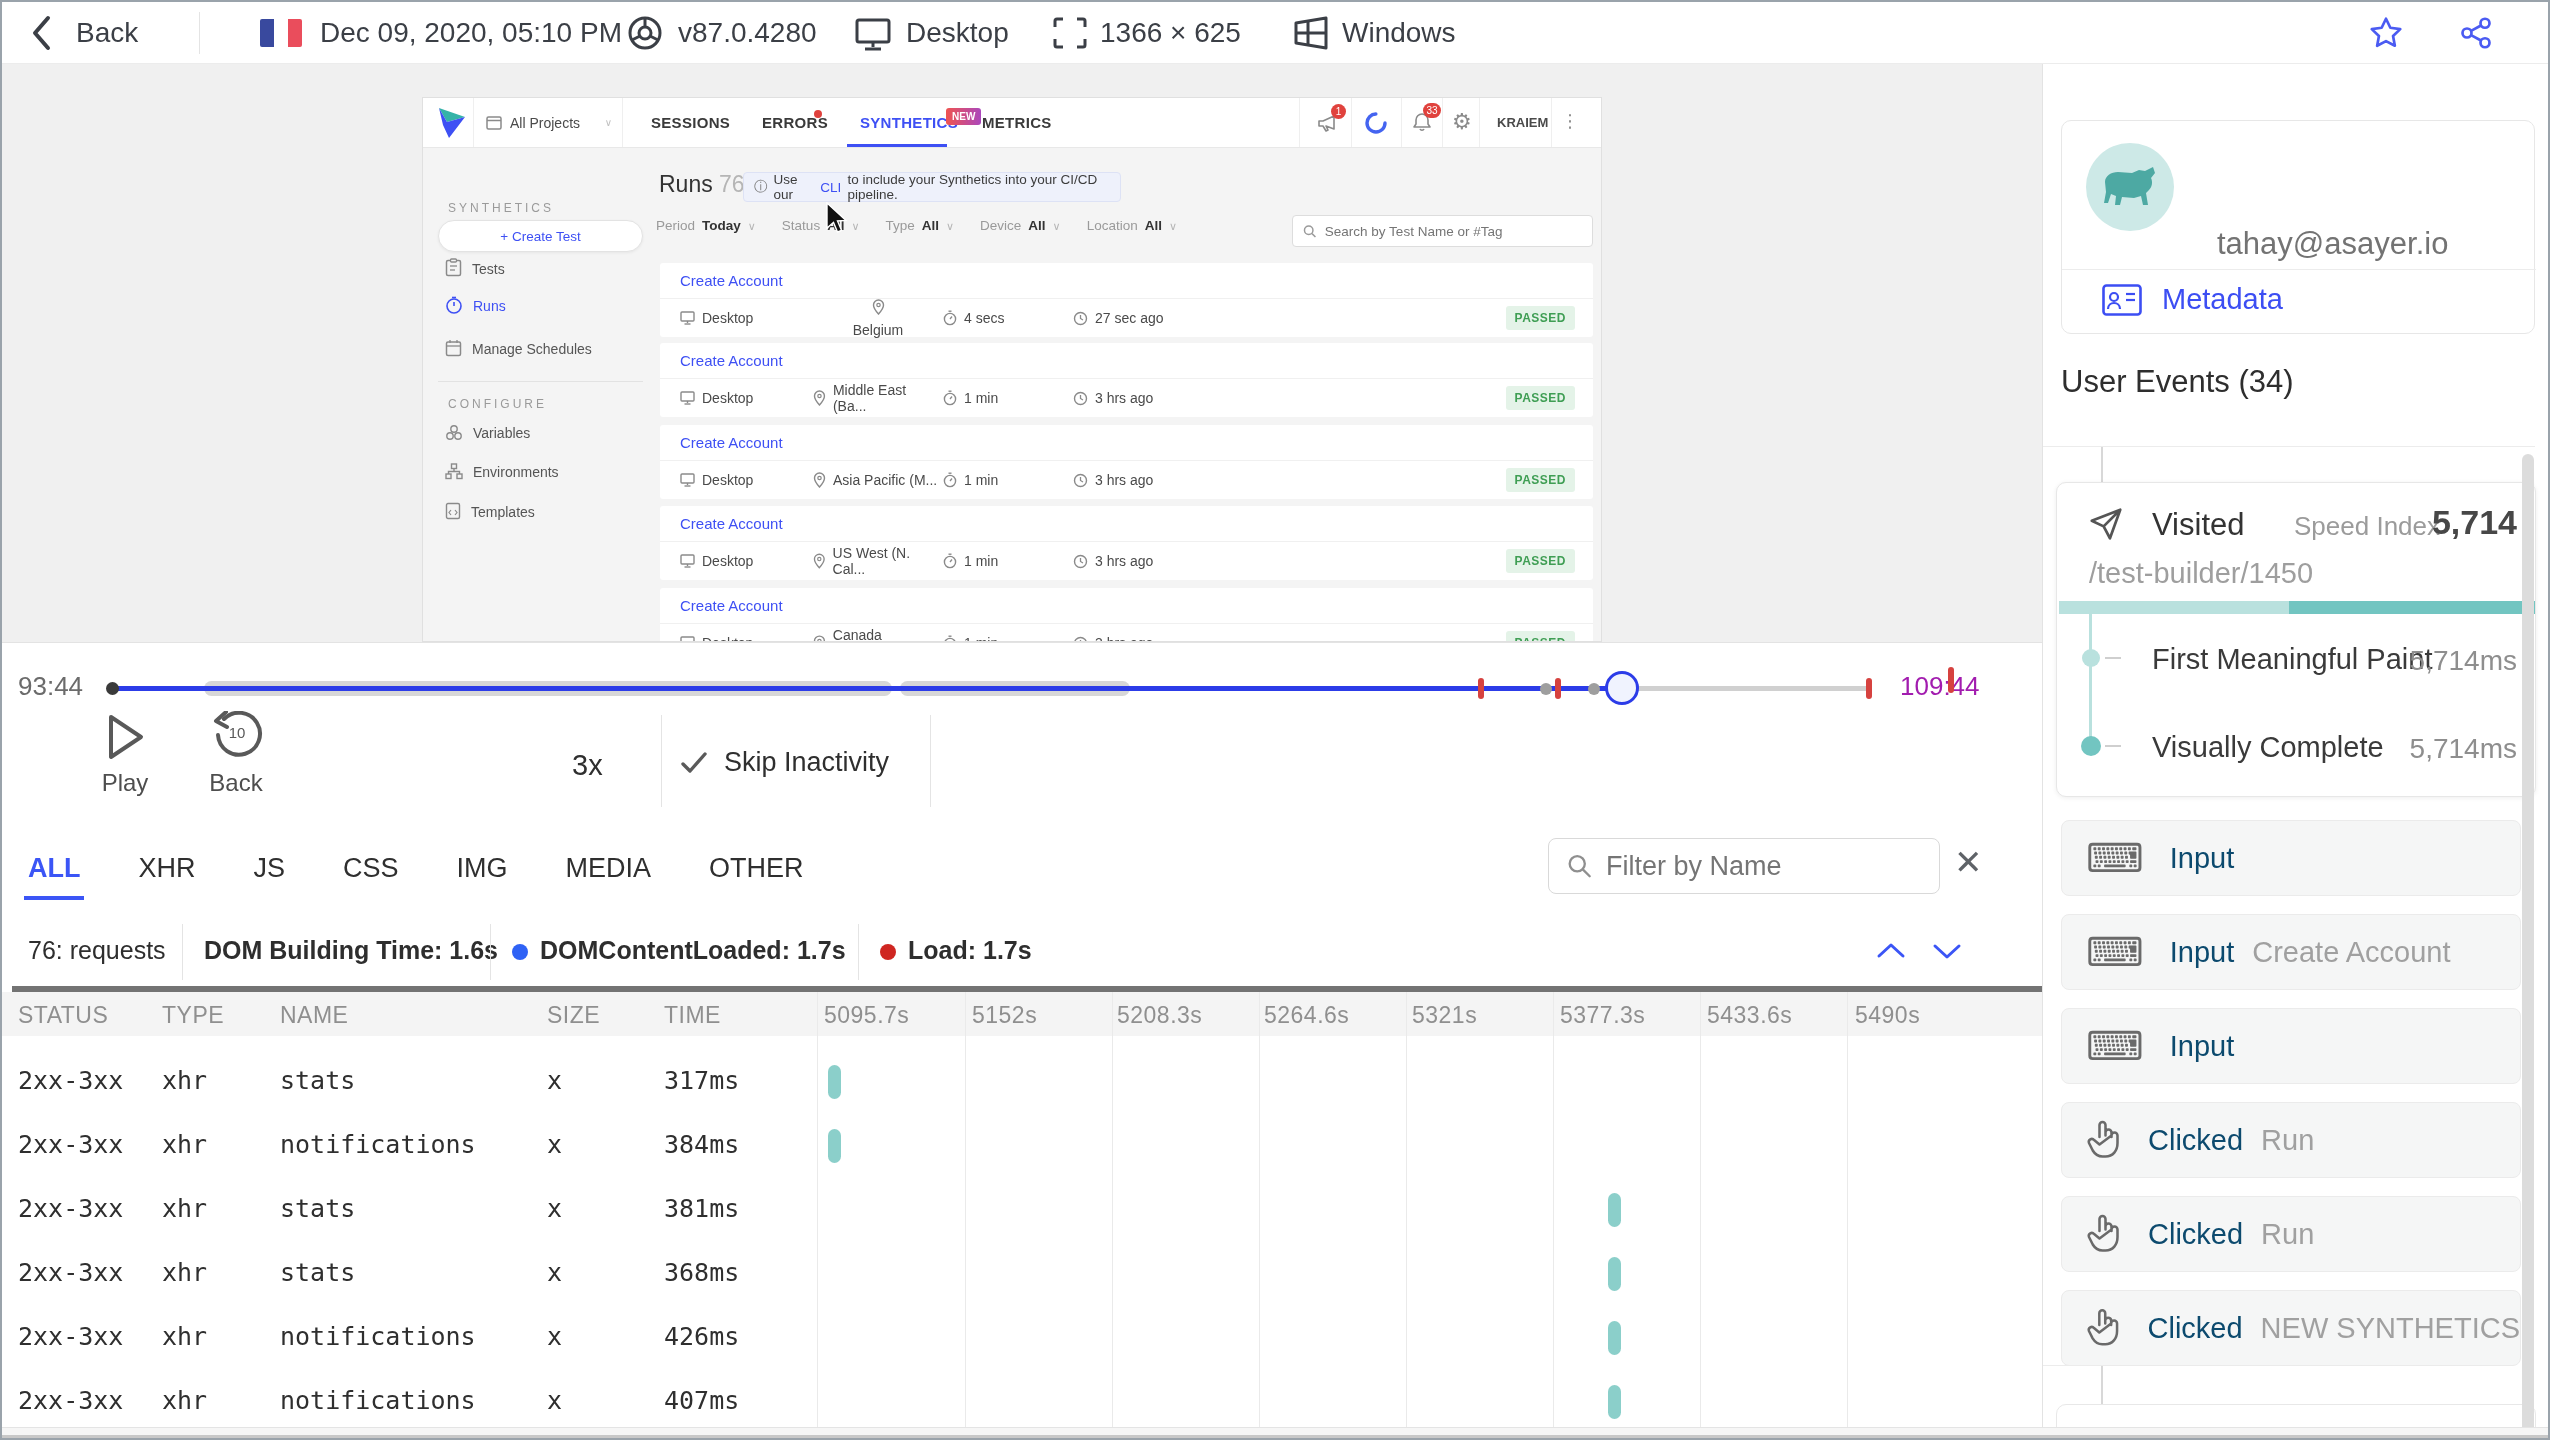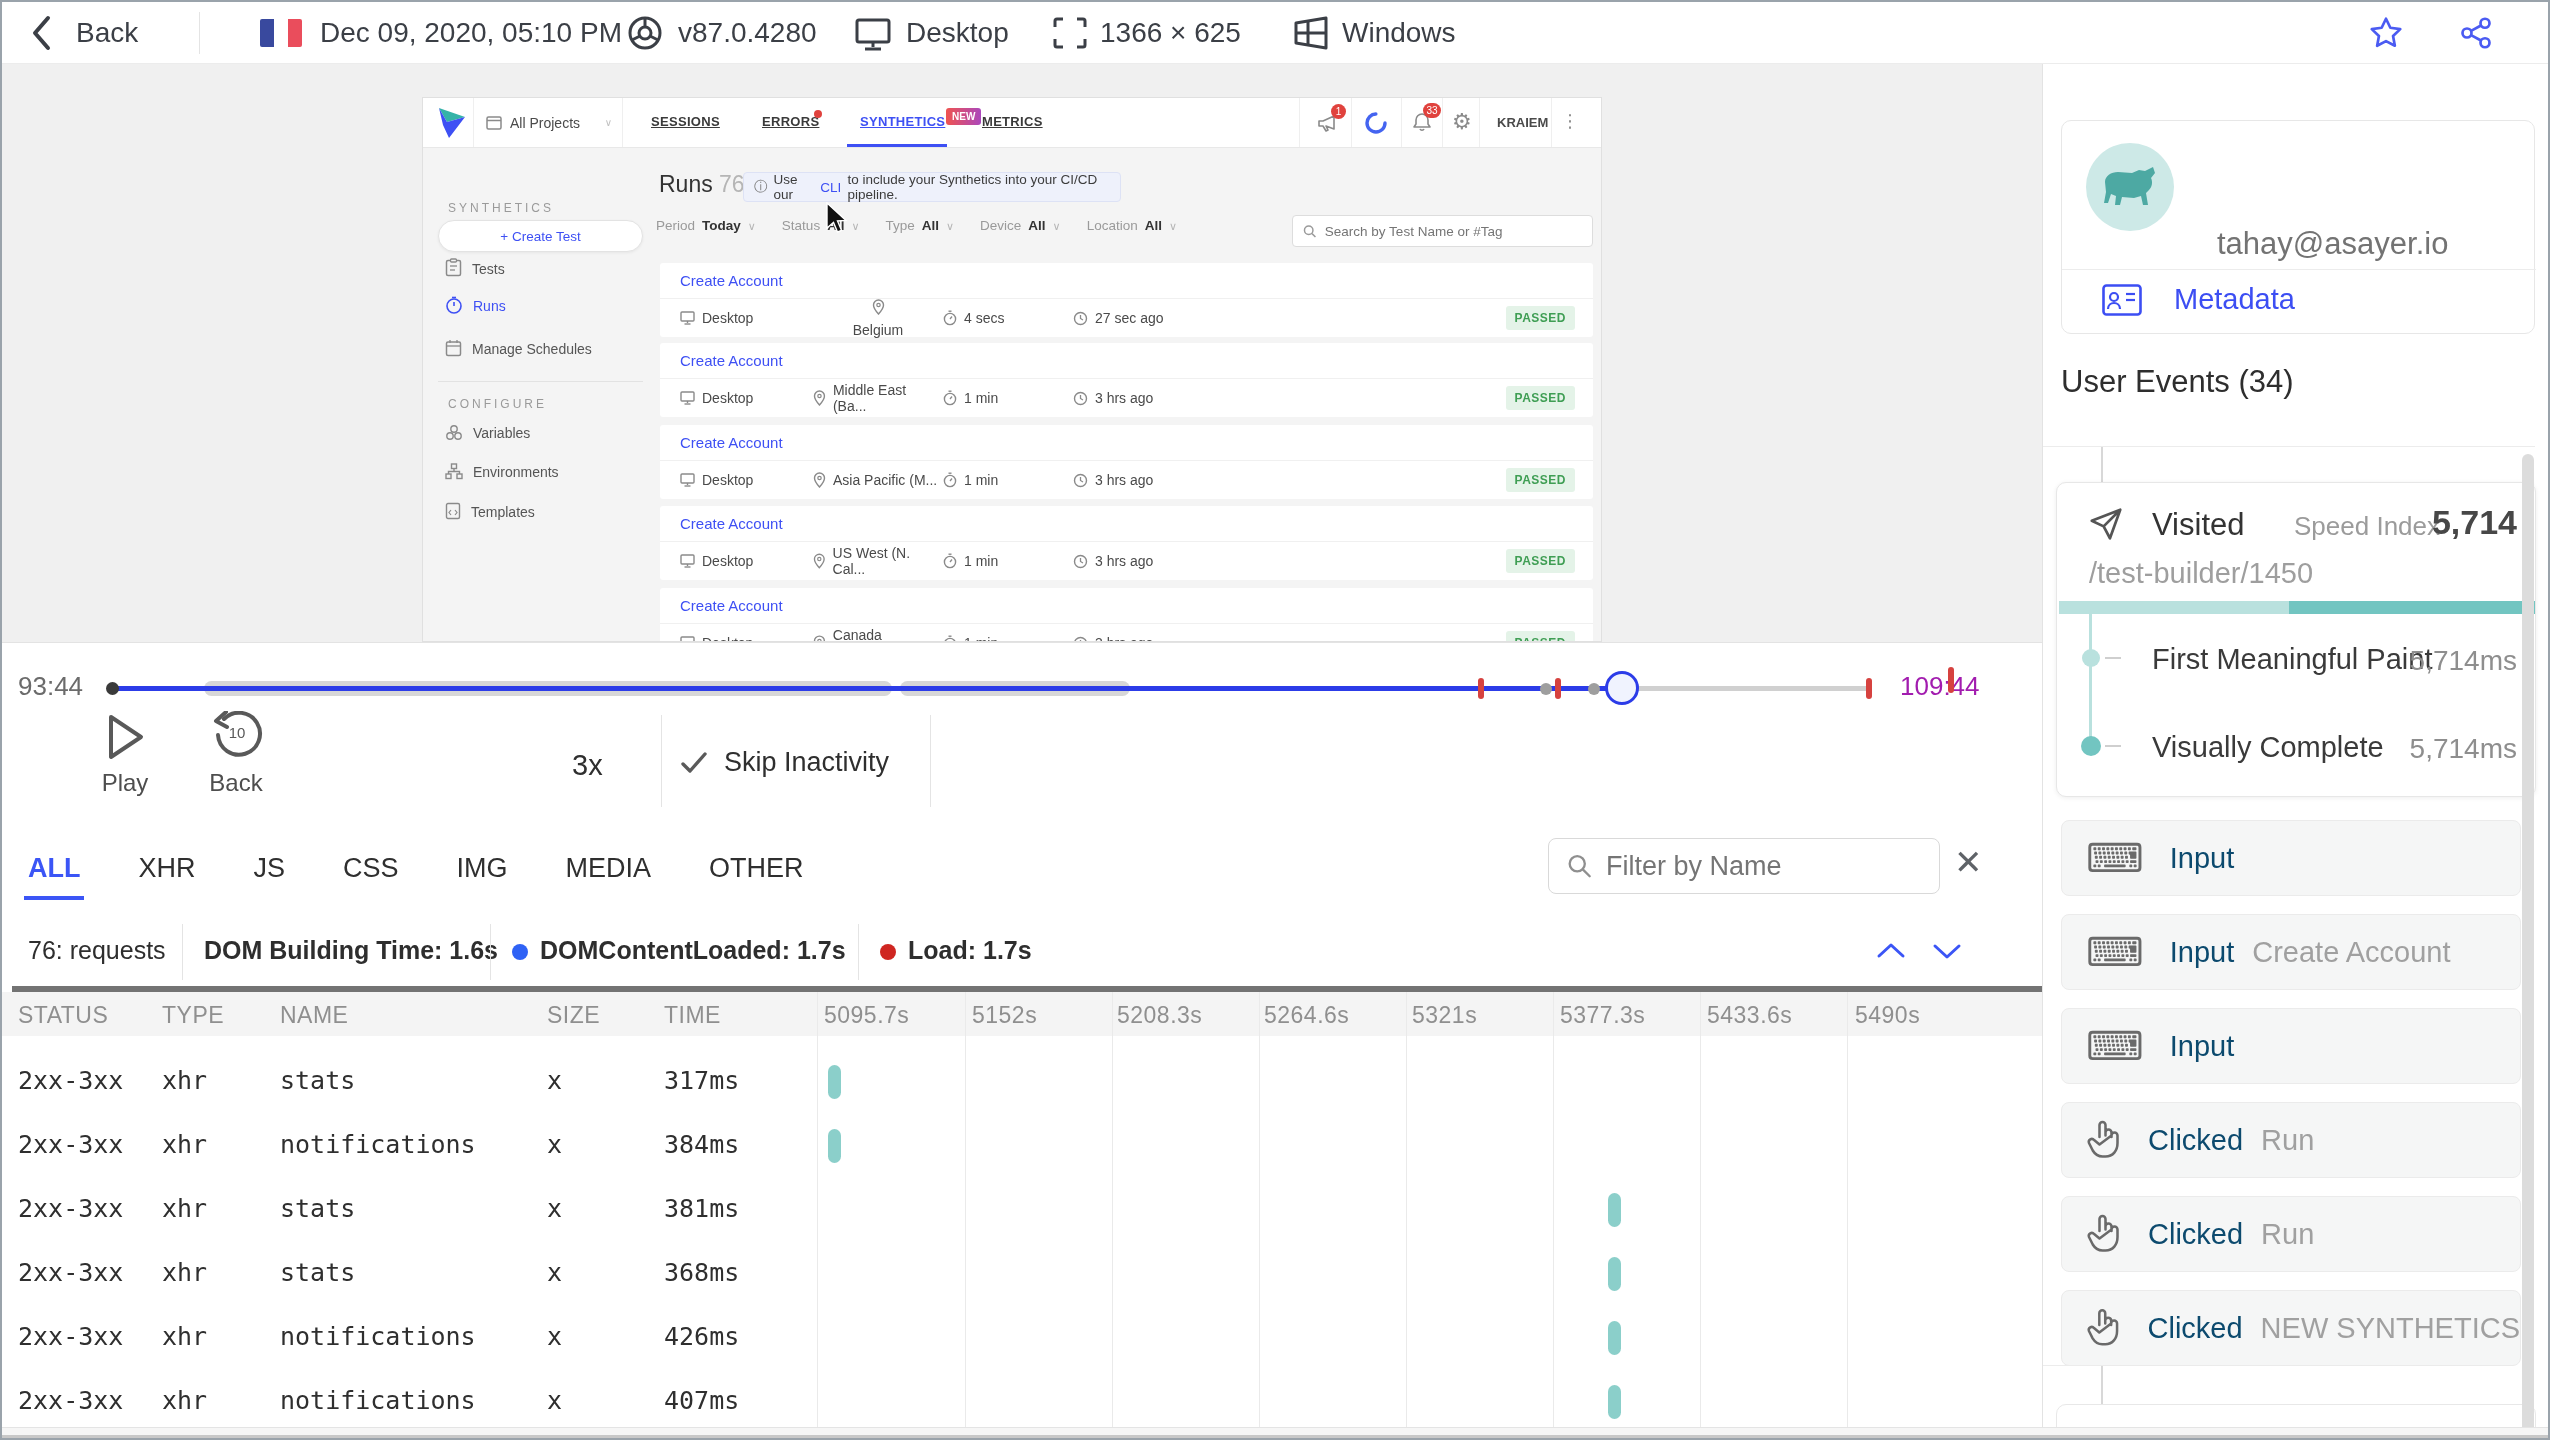--- a/index.html
+++ b/index.html
@@ -15,21 +15,21 @@
             border-bottom:1px solid #ececec; z-index:30; }
   .topbar .txt { font-size:28px; color:#3b3f46; }
   .vdiv { width:1px; background:#e4e4e4; }
 
   
   .stage { position:absolute; left:0; top:62px; width:2040px; height:578px; background:#f0f0f0; overflow:hidden; }
   .mini { position:absolute; left:420px; top:33px; width:1180px; height:545px; background:#f4f4f4;
           border:1px solid #e0e0e0; overflow:hidden; }
   .mini-nav { position:absolute; left:0; top:0; width:100%; height:50px; background:#fff;
               border-bottom:1px solid #e8e8e8; }
-  .mini-tab { font-size:13px; font-weight:700; letter-spacing:.3px; color:#3a3a3a;text-decoration:underline; }
+  .mini-tab { font-size:15px; font-weight:700; letter-spacing:.3px; color:#3a3a3a; }
   .mini-side-item { display:flex; align-items:flex-end; gap:10px; font-size:14px; color:#555; }
   .sec-label { font-size:12px; letter-spacing:3px; color:#9a9a9a; }
   .run-card { position:absolute; left:237px; width:933px; background:#fff; border-radius:3px; }
   .run-title { height:36px; display:flex; align-items:center; padding-left:20px;
                border-bottom:1px solid #f0f0f0; font-size:15px; color:#3e50f4; }
   .run-detail { height:38px; display:flex; align-items:center; padding-left:20px; font-size:14px; color:#4a4a4a; }
   .run-col { display:flex; align-items:center; gap:7px; }
   .passed { margin-left:auto; margin-right:18px; background:#e4f3e8; color:#3f9e54;
             font-size:12px; font-weight:700; padding:5px 9px; border-radius:3px; letter-spacing:.5px; }
   .mini-filter { display:flex; align-items:baseline; gap:7px; font-size:13.5px; }
@@ -744,21 +744,21 @@
   <aside class="upanel">
 
     <div class="ucard" style="left:18px; top:56px; width:474px; height:214px;">
       <div class="abs" style="left:24px; top:22px; width:88px; height:88px; border-radius:50%; background:#cde9e7; display:flex; align-items:center; justify-content:center;">
         <svg width="58" height="44" viewBox="0 0 58 44">
           <path d="M44 6 l8-4 2 6 -4 5 c2 4 1 9-2 12 l-3 3 2 12 h-5 l-2-9 -7 2 -12-1 -2 8 h-5 l1-9 -5-2 -3 9 H3 l2-11 -1-10 c0-6 6-10 13-10 l14 1 7-3 Z" fill="#4da9a3"></path>
         </svg>
       </div>
       <span class="abs" style="left:155px; top:105px; font-size:31px; color:#737373; cursor:pointer;">tahay@asayer.io</span>
       <div class="abs" style="left:0; top:148px; width:474px; height:1px; background:#ececec;"></div>
-      <div class="abs" style="left:40px; top:162px; display:flex; align-items:center; gap:32px; cursor:pointer;">
+      <div class="abs" style="left:40px; top:162px; display:flex; align-items:center; gap:20px; cursor:pointer;">
         <svg width="40" height="32" viewBox="0 0 40 32">
           <rect x="1.5" y="1.5" width="37" height="29" rx="3" fill="none" stroke="#3c4ef3" stroke-width="2.6"></rect>
           <circle cx="12" cy="13" r="4" fill="none" stroke="#3c4ef3" stroke-width="2.2"></circle>
           <path d="M6 25 c0-4 3-6 6-6 s6 2 6 6" fill="none" stroke="#3c4ef3" stroke-width="2.2"></path>
           <line x1="24" y1="10" x2="33" y2="10" stroke="#3c4ef3" stroke-width="2.2"></line>
           <line x1="24" y1="16" x2="33" y2="16" stroke="#3c4ef3" stroke-width="2.2"></line>
         </svg>
         <span style="font-size:29px; color:#3c4ef3;">Metadata</span>
       </div>
     </div>

